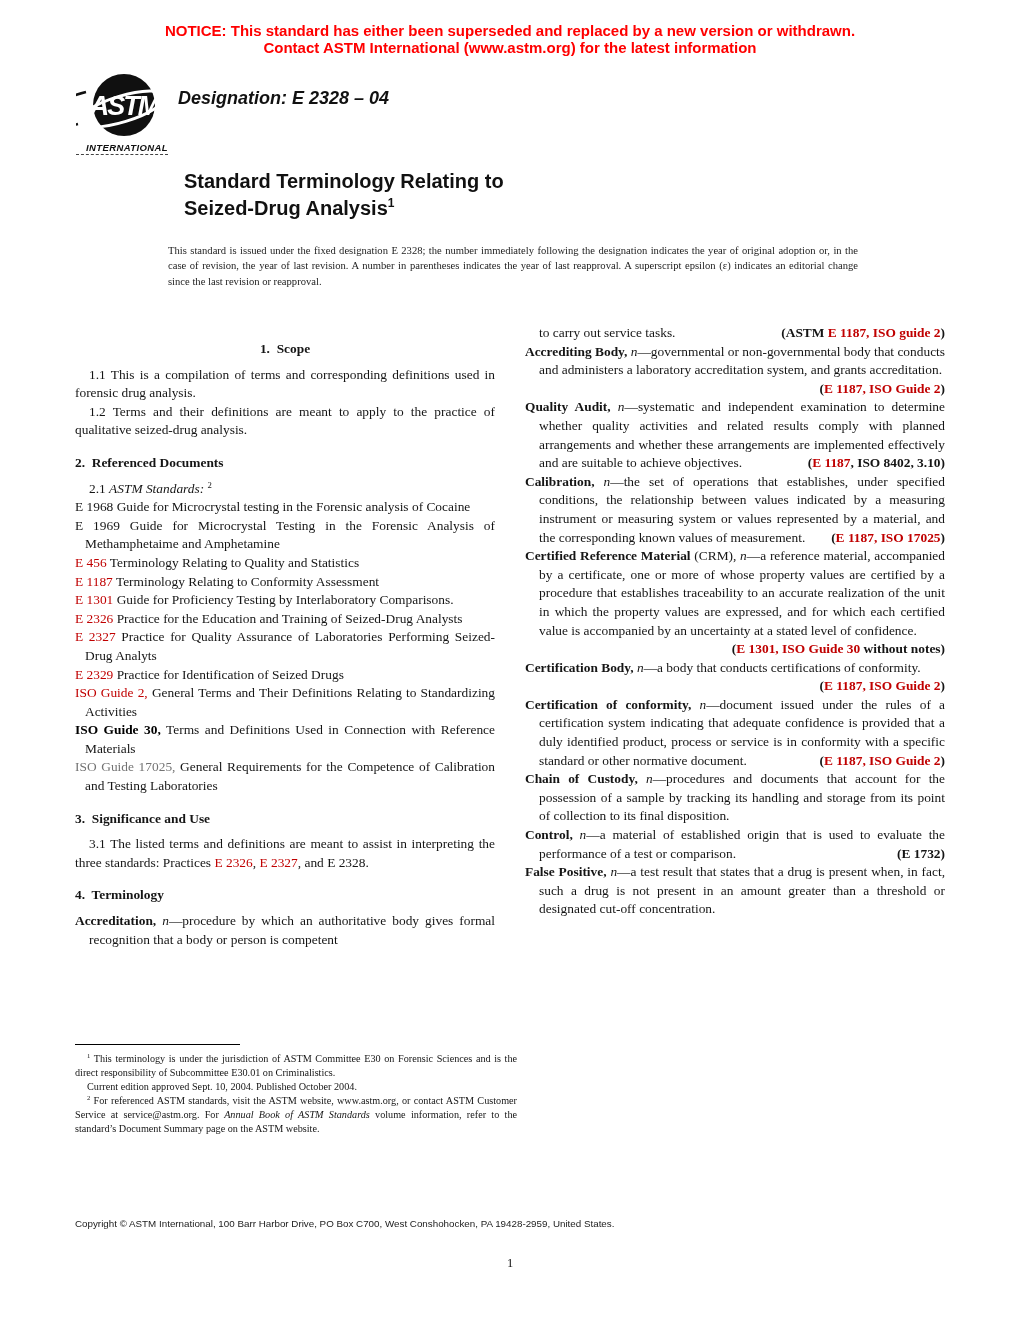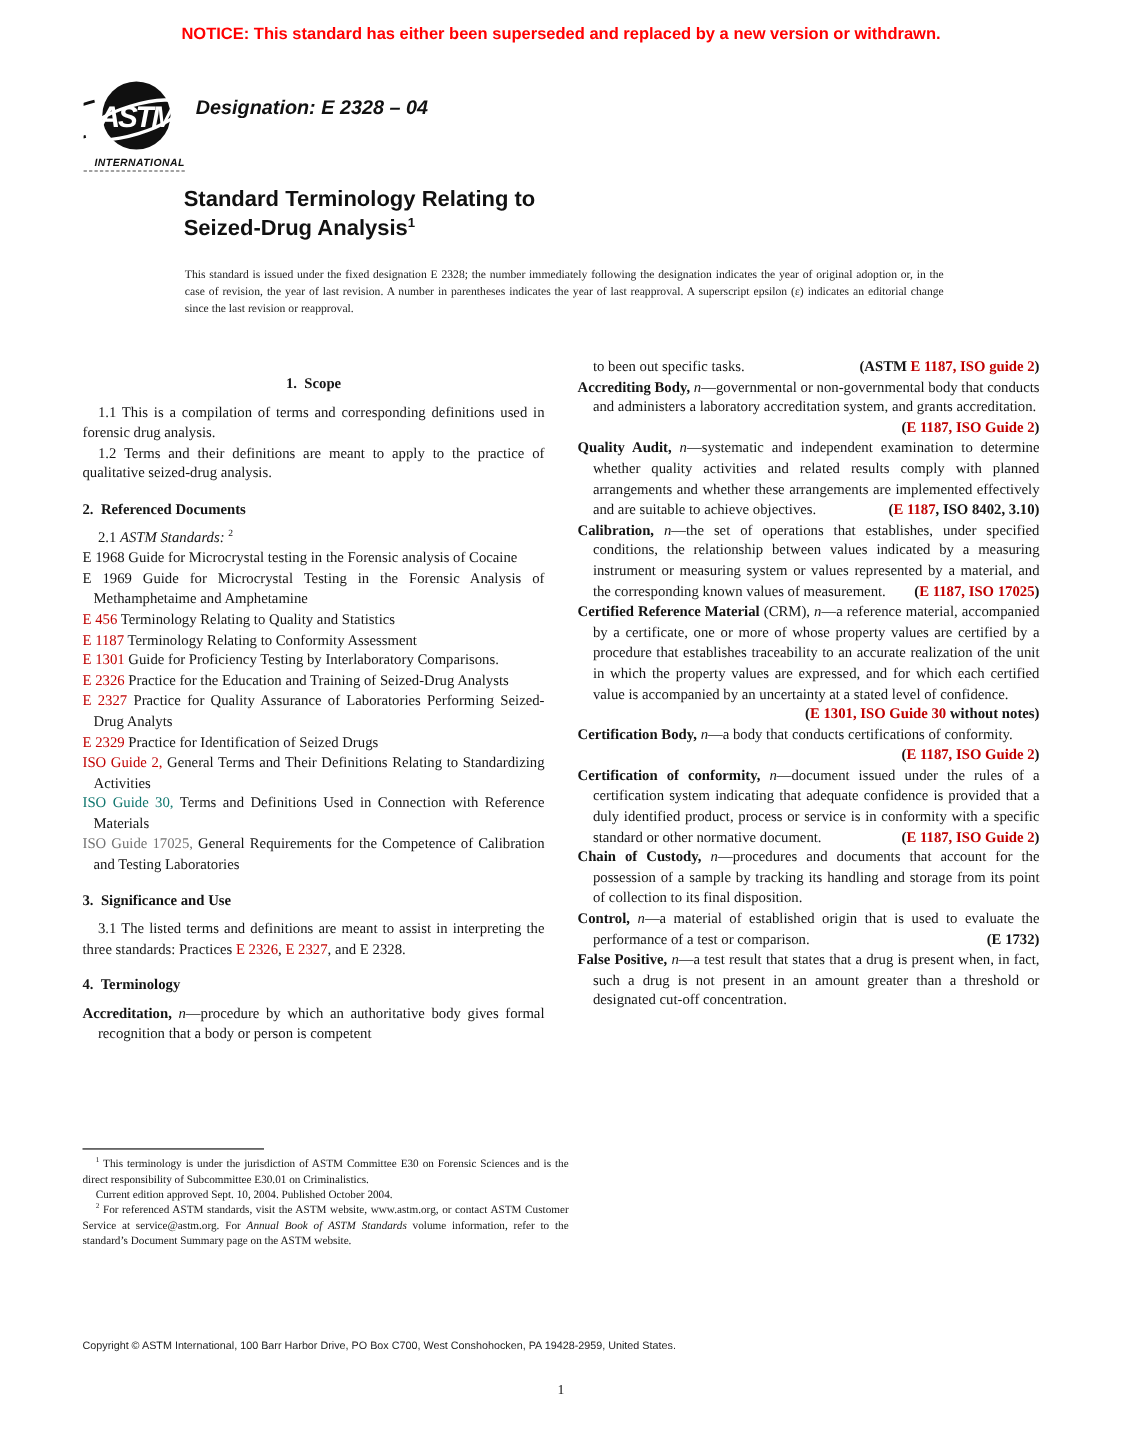--- a/index.html
+++ b/index.html
@@ -28,21 +28,21 @@
     font-size:9.5px;letter-spacing:0.4px;color:#111;
     border-bottom:1px dashed #444;
     padding-bottom:1px;margin-top:-2px;text-align:right;
   }
   .designation{
     position:absolute;left:178px;top:88px;
     font-family:"Liberation Sans", sans-serif;
     font-weight:bold;font-size:18px;color:#111;font-style:italic;
   }
   .doc-title{
-    position:absolute;left:167px;top:168px;
+    position:absolute;left:184px;top:168px;
     font-family:"Liberation Sans", sans-serif;
     font-weight:bold;font-size:20px;line-height:27px;color:#111;
   }
   .doc-title .sup{font-size:12px;vertical-align:super;line-height:0;}
   .preamble{
     position:absolute;left:168px;top:243px;width:690px;
     font-size:10.6px;line-height:15.4px;text-align:justify;color:#222;
   }
   
   .col{position:absolute;top:324px;width:420px;font-size:13.4px;line-height:18.6px;}
@@ -82,20 +82,21 @@
     text-align:center;font-size:12.5px;color:#111;
   }
 </style>
 </head>
 <body>
 
 <div class="page">
 
   <div class="notice" id="notice" style="color: rgb(255, 0, 0);">
     <div>NOTICE: This standard has either been superseded and replaced by a new version or withdrawn.</div>
+    <div>Contact ASTM International (www.astm.org) for the latest information</div>
   </div>
 
   <div class="logo-wrap">
     <svg width="92" height="68" viewBox="0 0 92 68">
       <circle cx="48" cy="33" r="31" fill="#101010"></circle>
       <ellipse cx="46" cy="37" rx="45" ry="13" fill="none" stroke="#ffffff" stroke-width="3" transform="rotate(-17 46 37)"></ellipse>
       <path d="M 2 52 A 45 13 -17 0 1 10 20" fill="none" stroke="#101010" stroke-width="2.5"></path>
       <text x="48" y="43" text-anchor="middle" fill="#ffffff" font-family="Liberation Sans, sans-serif" font-size="27" font-weight="bold" font-style="italic" letter-spacing="-2">ASTM</text>
     </svg>
     <div class="logo-sub">INTERNATIONAL</div>
@@ -118,29 +119,29 @@
       <div class="blk para"><span>2.1 </span><span class="i">ASTM Standards:</span><span> </span><span class="sup">2</span></div>
       <div class="blk item"><span>E 1968 Guide for Microcrystal testing in the Forensic analysis of Cocaine</span></div>
       <div class="blk item"><span>E 1969 Guide for Microcrystal Testing in the Forensic Analysis of Methamphetaime and Amphetamine</span></div>
       <div class="blk item"><span class="r" style="color: rgb(192, 0, 0); margin-top: 46px;">E 456</span><span> Terminology Relating to Quality and Statistics</span></div>
       <div class="blk item"><span class="r" style="color: rgb(192, 0, 0);">E 1187</span><span> Terminology Relating to Conformity Assessment</span></div>
       <div class="blk item"><span class="r" style="color: rgb(192, 0, 0);">E 1301</span><span> Guide for Proficiency Testing by Interlaboratory Comparisons.</span></div>
       <div class="blk item"><span class="r" style="color: rgb(192, 0, 0);">E 2326</span><span> Practice for the Education and Training of Seized-Drug Analysts</span></div>
       <div class="blk item"><span class="r" style="color: rgb(192, 0, 0);">E 2327</span><span> Practice for Quality Assurance of Laboratories Performing Seized-Drug Analyts</span></div>
       <div class="blk item"><span class="r" style="color: rgb(192, 0, 0);">E 2329</span><span> Practice for Identification of Seized Drugs</span></div>
       <div class="blk item"><span class="r" style="color: rgb(192, 0, 0);">ISO Guide 2,</span><span> General Terms and Their Definitions Relating to Standardizing Activities</span></div>
-      <div class="blk item"><span class="r" style="color: #0f766e;">ISO Guide 30,</span><span> Terms and Definitions Used in Connection with Reference Materials</span></div>
+      <div class="blk item"><span class="r" style="color: #000000; font-weight: bold;">ISO Guide 30,</span><span> Terms and Definitions Used in Connection with Reference Materials</span></div>
       <div class="blk item"><span class="r" style="color: #737373;">ISO Guide 17025,</span><span> General Requirements for the Competence of Calibration and Testing Laboratories</span></div>
       <div class="blk heading"><span>3.&nbsp; Significance and Use</span></div>
       <div class="blk para"><span>3.1 The listed terms and definitions are meant to assist in interpreting the three standards: Practices </span><span class="r" style="color: rgb(192, 0, 0);">E 2326</span><span>, </span><span class="r" style="color: rgb(192, 0, 0);">E 2327</span><span>, and E 2328.</span></div>
       <div class="blk heading"><span>4.&nbsp; Terminology</span></div>
       <div class="blk term"><span class="b">Accreditation,</span><span class="i"> n</span><span>—procedure by which an authoritative body gives formal recognition that a body or person is competent</span></div>
     </div>
   <div class="col col-right" id="right-col">
-      <div class="blk cont"><span>to been out specific tasks.</span><span class="ref"><span class="b">(ASTM </span><span class="rb" style="color: rgb(192, 0, 0);">E 1187, ISO guide 2</span><span class="b">)</span></span></div>
+      <div class="blk cont"><span>to carry out service tasks.</span><span class="ref"><span class="b">(ASTM </span><span class="rb" style="color: rgb(192, 0, 0);">E 1187, ISO guide 2</span><span class="b">)</span></span></div>
       <div class="blk term"><span class="b">Accrediting Body,</span><span class="i"> n</span><span>—governmental or non-governmental body that conducts and administers a laboratory accreditation system, and grants accreditation.</span><span class="ref"><span class="b">(</span><span class="rb" style="color: rgb(192, 0, 0);">E 1187, ISO Guide 2</span><span class="b">)</span></span></div>
       <div class="blk term"><span class="b">Quality Audit,</span><span class="i"> n</span><span>—systematic and independent examination to determine whether quality activities and related results comply with planned arrangements and whether these arrangements are implemented effectively and are suitable to achieve objectives.</span><span class="ref"><span class="b">(</span><span class="rb" style="color: rgb(192, 0, 0);">E 1187</span><span class="b">, ISO 8402, 3.10)</span></span></div>
       <div class="blk term"><span class="b">Calibration,</span><span class="i"> n</span><span>—the set of operations that establishes, under specified conditions, the relationship between values indicated by a measuring instrument or measuring system or values represented by a material, and the corresponding known values of measurement.</span><span class="ref"><span class="b">(</span><span class="rb" style="color: rgb(192, 0, 0);">E 1187, ISO 17025</span><span class="b">)</span></span></div>
       <div class="blk term"><span class="b">Certified Reference Material</span><span> (CRM), </span><span class="i">n</span><span>—a reference material, accompanied by a certificate, one or more of whose property values are certified by a procedure that establishes traceability to an accurate realization of the unit in which the property values are expressed, and for which each certified value is accompanied by an uncertainty at a stated level of confidence.</span><span class="ref"><span class="b">(</span><span class="rb" style="color: rgb(192, 0, 0);">E 1301, ISO Guide 30</span><span class="b"> without notes)</span></span></div>
       <div class="blk term"><span class="b">Certification Body,</span><span class="i"> n</span><span>—a body that conducts certifications of conformity.</span><span class="ref"><span class="b">(</span><span class="rb" style="color: rgb(192, 0, 0);">E 1187, ISO Guide 2</span><span class="b">)</span></span></div>
       <div class="blk term"><span class="b">Certification of conformity,</span><span class="i"> n</span><span>—document issued under the rules of a certification system indicating that adequate confidence is provided that a duly identified product, process or service is in conformity with a specific standard or other normative document.</span><span class="ref"><span class="b">(</span><span class="rb" style="color: rgb(192, 0, 0);">E 1187, ISO Guide 2</span><span class="b">)</span></span></div>
       <div class="blk term"><span class="b">Chain of Custody,</span><span class="i"> n</span><span>—procedures and documents that account for the possession of a sample by tracking its handling and storage from its point of collection to its final disposition.</span></div>
       <div class="blk term"><span class="b">Control,</span><span class="i"> n</span><span>—a material of established origin that is used to evaluate the performance of a test or comparison.</span><span class="ref"><span class="b">(E 1732)</span></span></div>
       <div class="blk term"><span class="b">False Positive,</span><span class="i"> n</span><span>—a test result that states that a drug is present when, in fact, such a drug is not present in an amount greater than a threshold or designated cut-off concentration.</span></div>
     </div>

